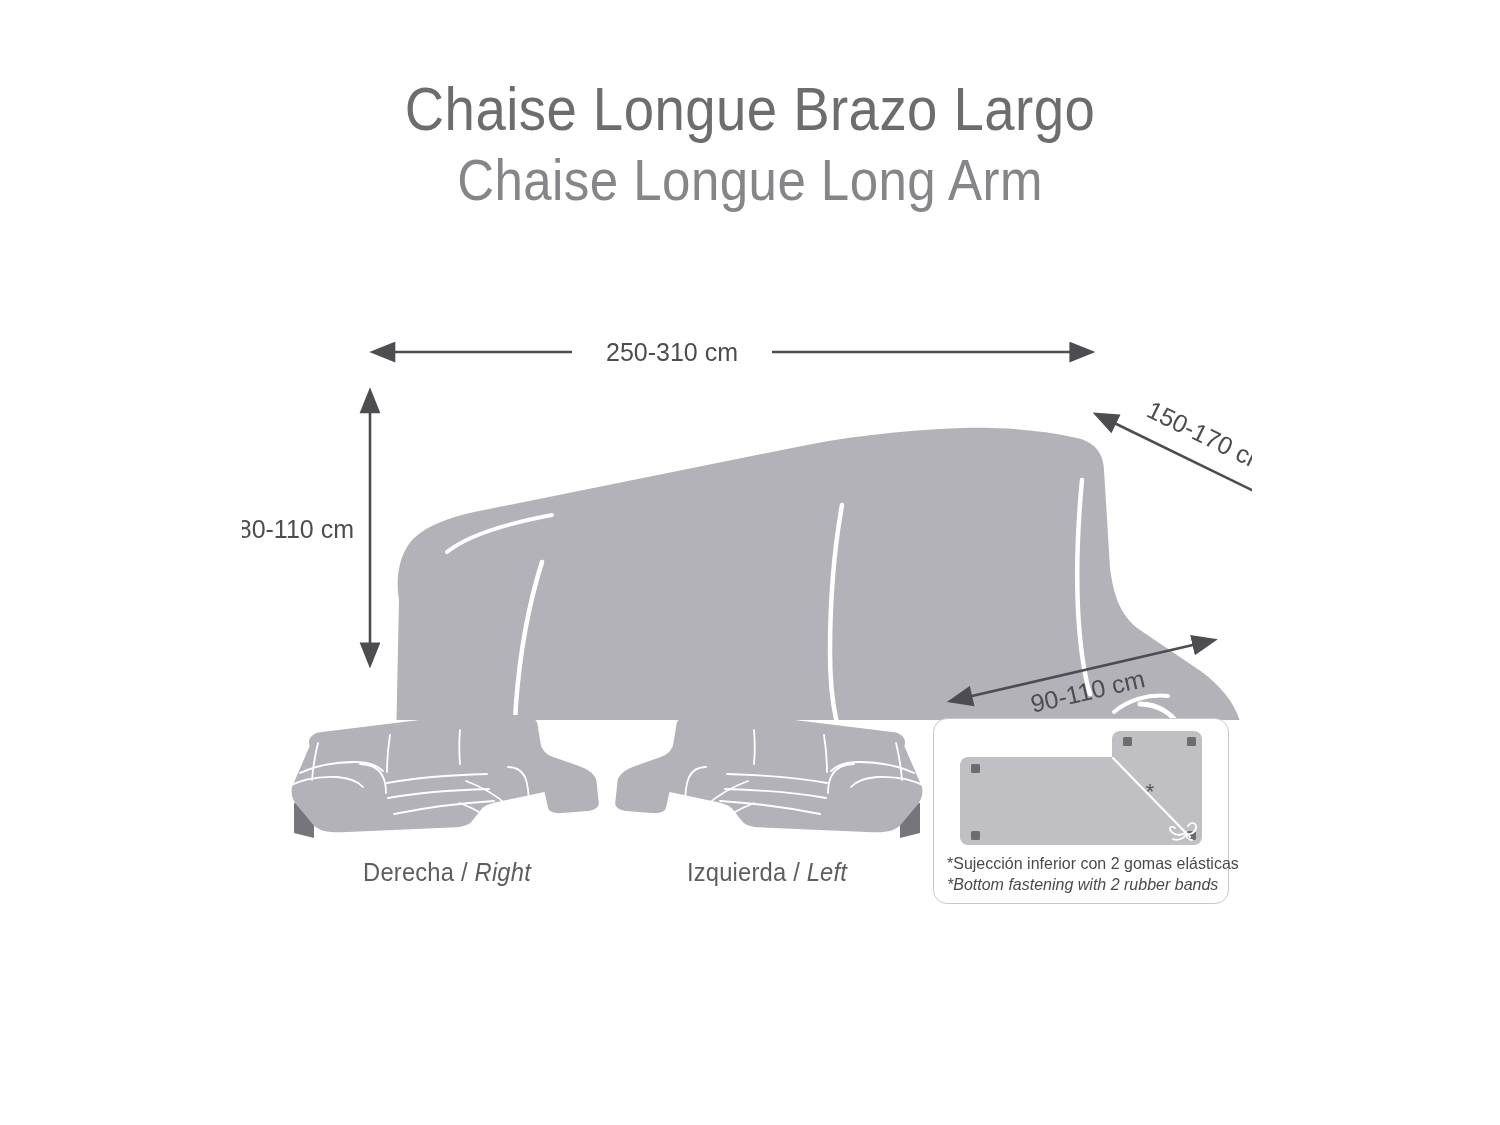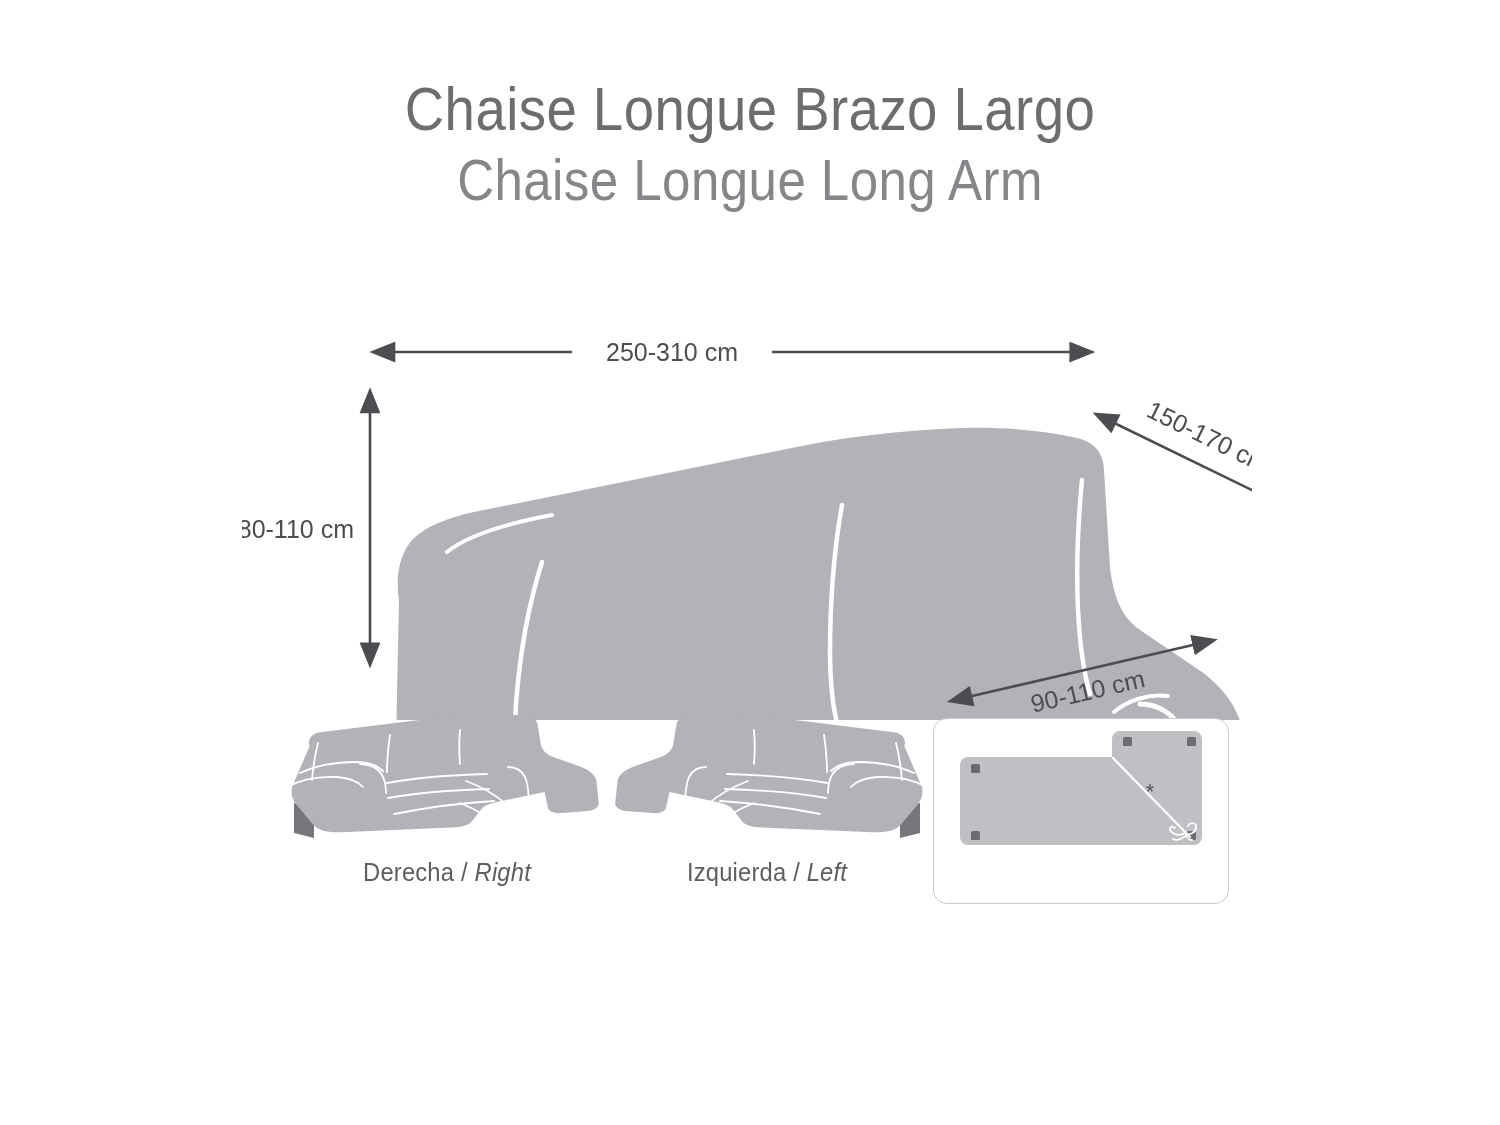--- a/index.html
+++ b/index.html
@@ -339,16 +339,20 @@
       <g stroke="#ffffff" stroke-width="1.8" fill="none" stroke-linecap="round">
         <path d="M233,101 C228,97 226,103 231,106 C235,109 241,108 244,105"></path>
         <path d="M246,99 C249,94 255,96 254,101 C253,106 248,108 244,107"></path>
         <path d="M231,112 C235,114 241,112 244,108"></path>
         <path d="M250,113 C247,113 245,111 244,108"></path>
       </g>
 
       <text x="208" y="72" font-family="Liberation Sans, sans-serif" font-size="22" fill="#55555a" text-anchor="middle">*</text>
     </svg>
 
+    <div class="info-text">
+      <div class="info-line">*Sujección inferior con 2 gomas elásticas</div>
+      <div class="info-line italic">*Bottom fastening with 2 rubber bands</div>
+    </div>
   </div>
 
 
 </div>
 
 </body></html>

